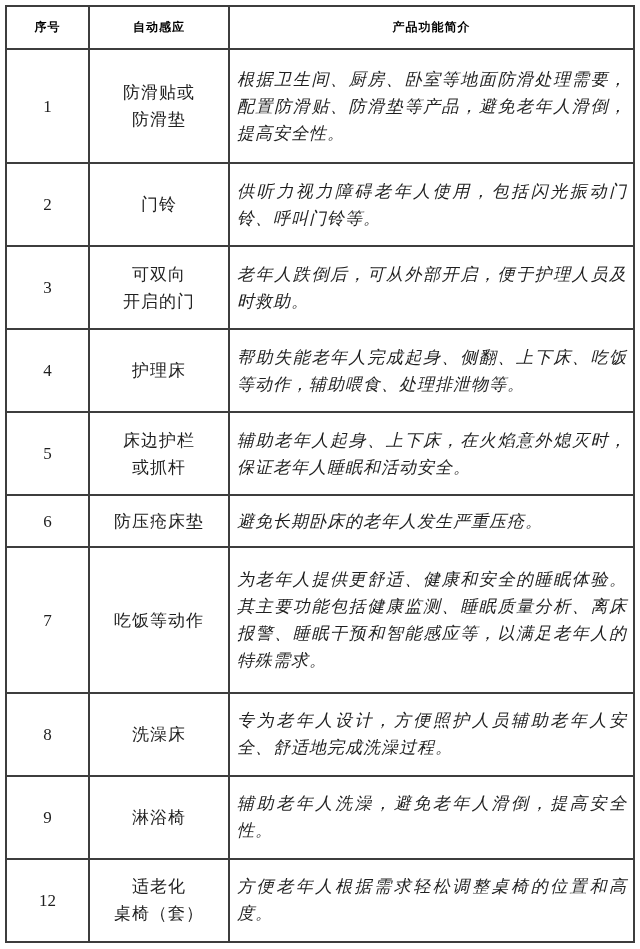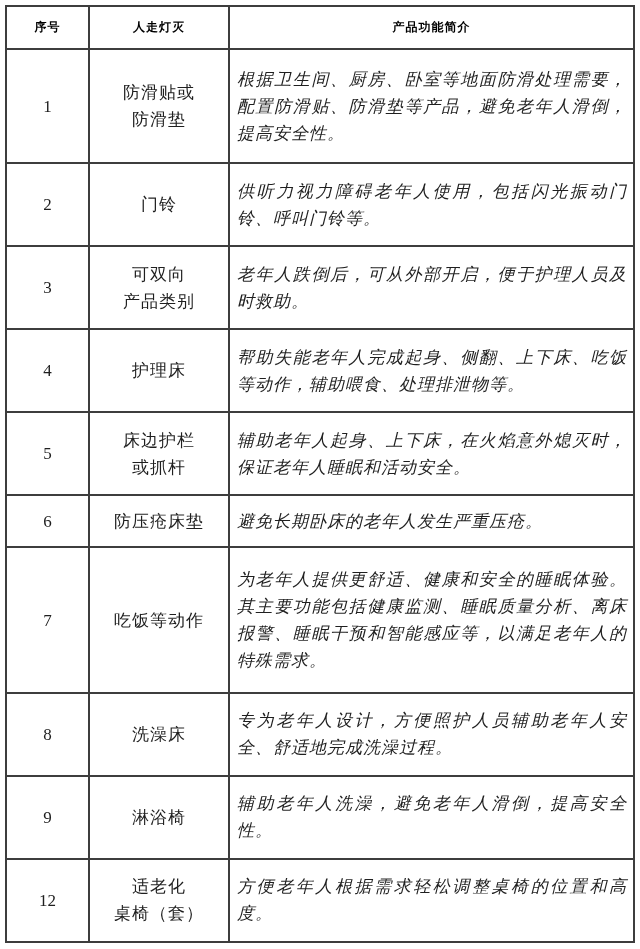--- a/index.html
+++ b/index.html
@@ -69,42 +69,42 @@
 <div class="page">
   <table class="products">
     <colgroup>
       <col class="c1">
       <col class="c2">
       <col class="c3">
     </colgroup>
     <thead>
       <tr>
         <th>序号</th>
-        <th>人走灯灭</th>
+        <th>自动感应</th>
         <th>产品功能简介</th>
       </tr>
     </thead>
     <tbody id="tbody">
   <tr>
     <td class="c-no">1</td>
     <td class="c-cat">防滑贴或
 防滑垫</td>
     <td class="c-desc">根据卫生间、厨房、卧室等地面防滑处理需要，配置防滑贴、防滑垫等产品，避免老年人滑倒，提高安全性。</td>
   </tr>
 
   <tr>
     <td class="c-no">2</td>
     <td class="c-cat">门铃</td>
     <td class="c-desc">供听力视力障碍老年人使用，包括闪光振动门铃、呼叫门铃等。</td>
   </tr>
 
   <tr>
     <td class="c-no">3</td>
     <td class="c-cat">可双向
-产品类别</td>
+开启的门</td>
     <td class="c-desc">老年人跌倒后，可从外部开启，便于护理人员及时救助。</td>
   </tr>
 
   <tr>
     <td class="c-no">4</td>
     <td class="c-cat">护理床</td>
     <td class="c-desc">帮助失能老年人完成起身、侧翻、上下床、吃饭等动作，辅助喂食、处理排泄物等。</td>
   </tr>
 
   <tr>

